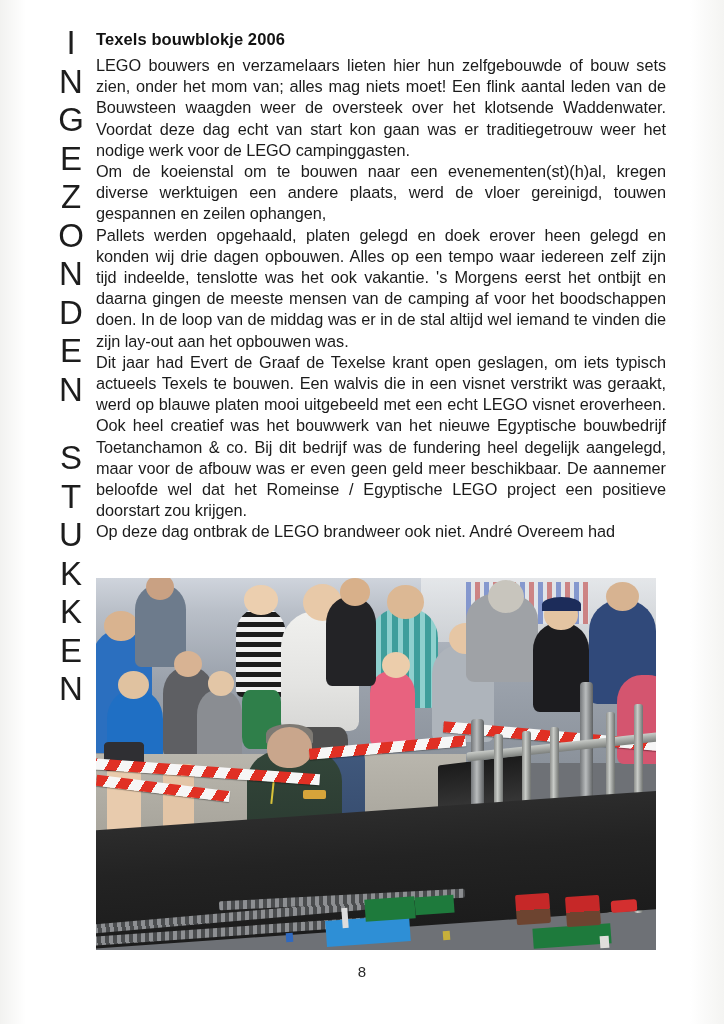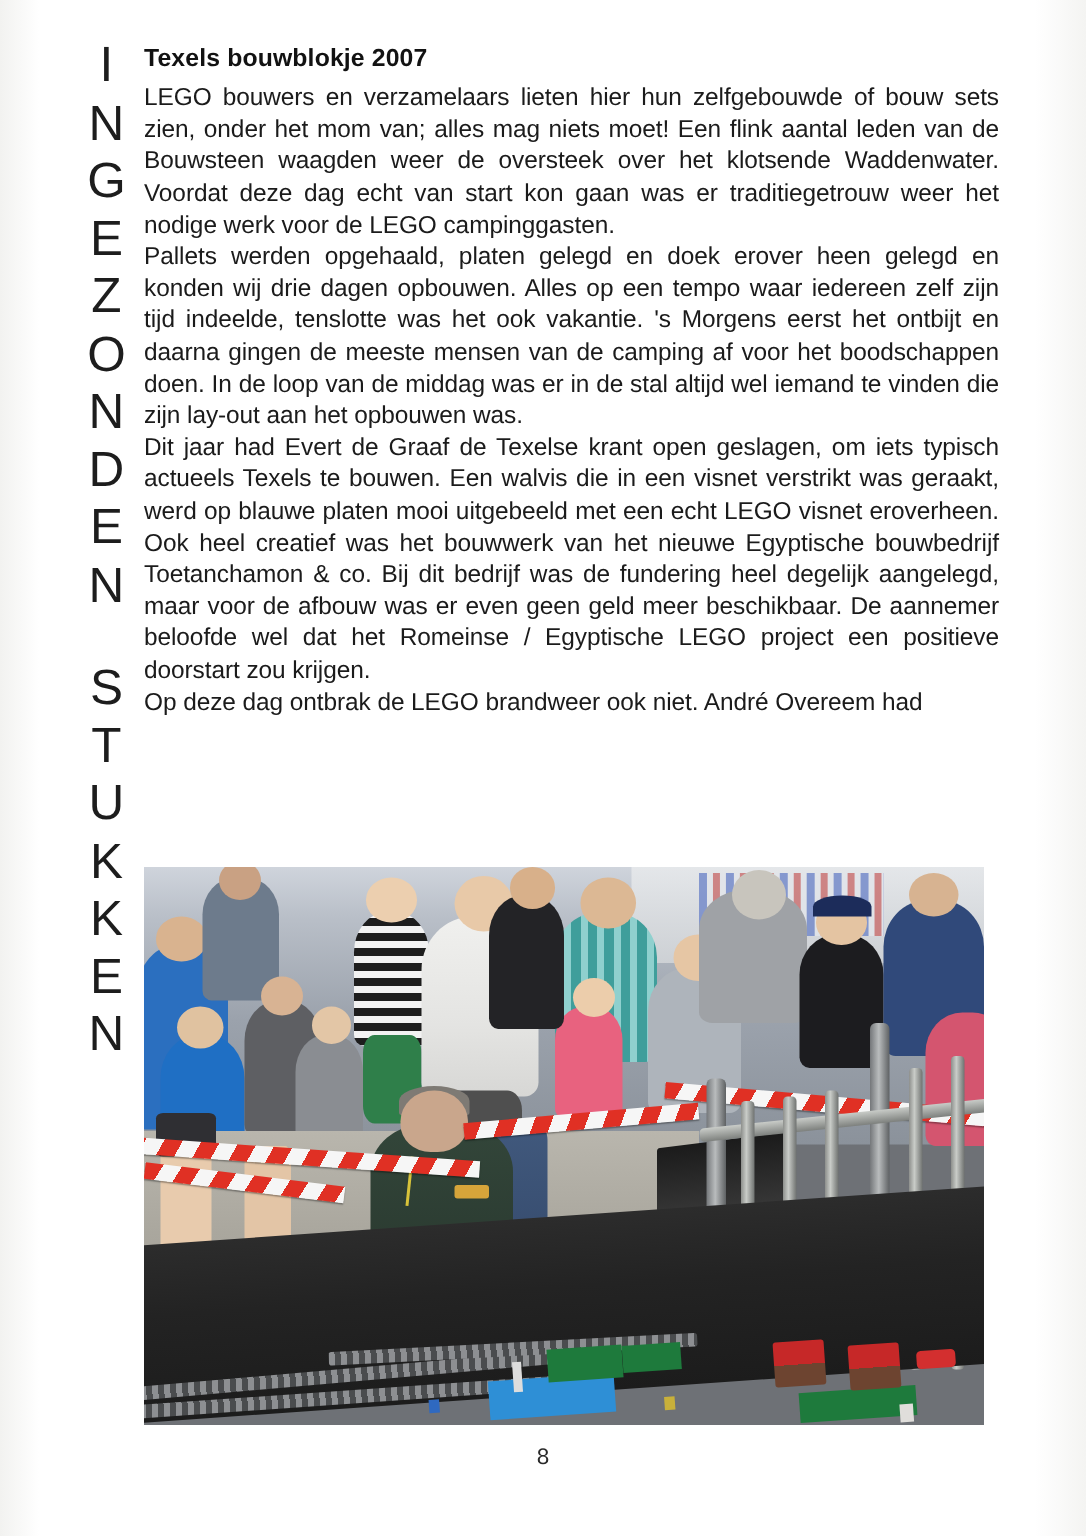--- a/index.html
+++ b/index.html
@@ -342,24 +342,25 @@
       <span class="sidebar-letter">T</span>
       <span class="sidebar-letter">U</span>
       <span class="sidebar-letter">K</span>
       <span class="sidebar-letter">K</span>
       <span class="sidebar-letter">E</span>
       <span class="sidebar-letter">N</span>
     </div>
   </div>
 
   <div class="article">
-    <h1 class="article-title">Texels bouwblokje 2007</h1>
+    <h1 class="article-title">Texels bouwblokje 2006</h1>
 
 
     <p>LEGO bouwers en  verzamelaars lieten hier hun zelfgebouwde of bouw sets zien, onder het mom van; alles mag niets moet! Een flink aantal leden van de Bouwsteen waagden weer de oversteek over het klotsende Waddenwater. Voordat deze dag echt van start kon gaan was er traditiegetrouw weer het nodige werk voor de LEGO campinggasten.</p>
+    <p>Om de koeienstal om te bouwen naar een evenementen(st)(h)al, kregen diverse werktuigen  een andere plaats, werd de vloer gereinigd, touwen gespannen en zeilen ophangen,</p>
     <p>Pallets werden opgehaald, platen gelegd en doek erover heen gelegd en konden wij drie dagen opbouwen. Alles op een tempo waar iedereen zelf zijn tijd indeelde, tenslotte was het ook vakantie. 's Morgens eerst het ontbijt en daarna gingen de meeste mensen van de camping af voor het boodschappen doen. In de loop van de middag was er in de stal altijd wel iemand te vinden die zijn lay-out aan het opbouwen was.</p>
     <p>Dit jaar had Evert de Graaf de Texelse krant open geslagen, om iets typisch actueels Texels te bouwen. Een walvis die in een visnet verstrikt was geraakt, werd op blauwe platen mooi uitgebeeld met een echt LEGO visnet eroverheen. Ook heel creatief was het bouwwerk van het nieuwe Egyptische bouwbedrijf Toetanchamon &amp; co. Bij dit bedrijf was de fundering heel degelijk aangelegd, maar voor de afbouw was er even geen geld meer beschikbaar. De aannemer beloofde wel dat het Romeinse / Egyptische LEGO project een positieve doorstart zou krijgen.</p>
     <p class="last-ragged">Op deze dag ontbrak de LEGO brandweer ook niet. André Overeem had</p>
   </div>
 
   <div class="photo-wrap">
     <div class="photo">
 
       <div class="ph-crowd"></div>
       <div class="ph-wall"></div>

